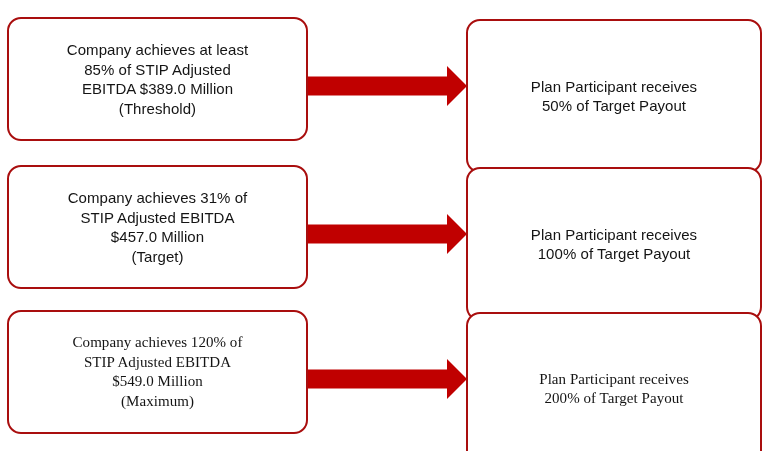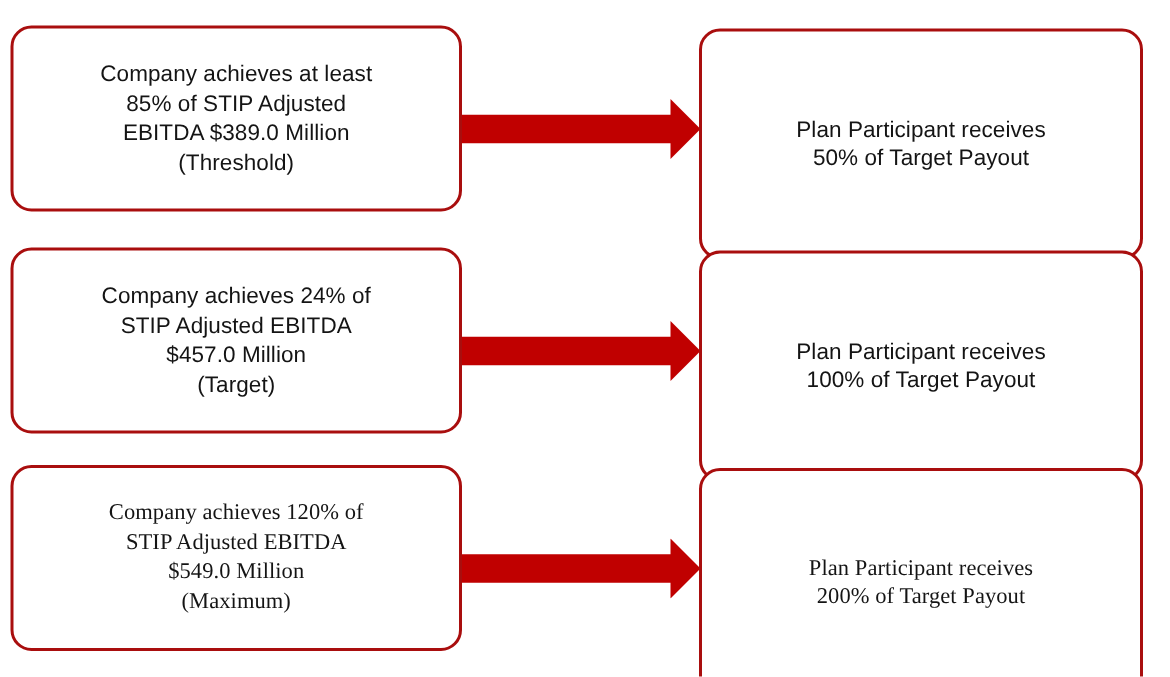--- a/index.html
+++ b/index.html
@@ -93,21 +93,21 @@
       </svg>
     </div>
     <div class="box box-outcome">
       <span class="box-text">Plan Participant receives
 50% of Target Payout</span>
     </div>
   </div>
 
   <div class="row row-target">
     <div class="box box-condition">
-      <span class="box-text">Company achieves 24% of
+      <span class="box-text">Company achieves 31% of
 STIP Adjusted EBITDA
 $457.0 Million
 (Target)</span>
     </div>
     <div class="arrow">
       <svg width="162" height="40" viewBox="0 0 162 40" xmlns="http://www.w3.org/2000/svg">
         <polygon points="0,10.5 141,10.5 141,0 161,20 141,40 141,29.5 0,29.5" fill="#c00000"></polygon>
       </svg>
     </div>
     <div class="box box-outcome">

